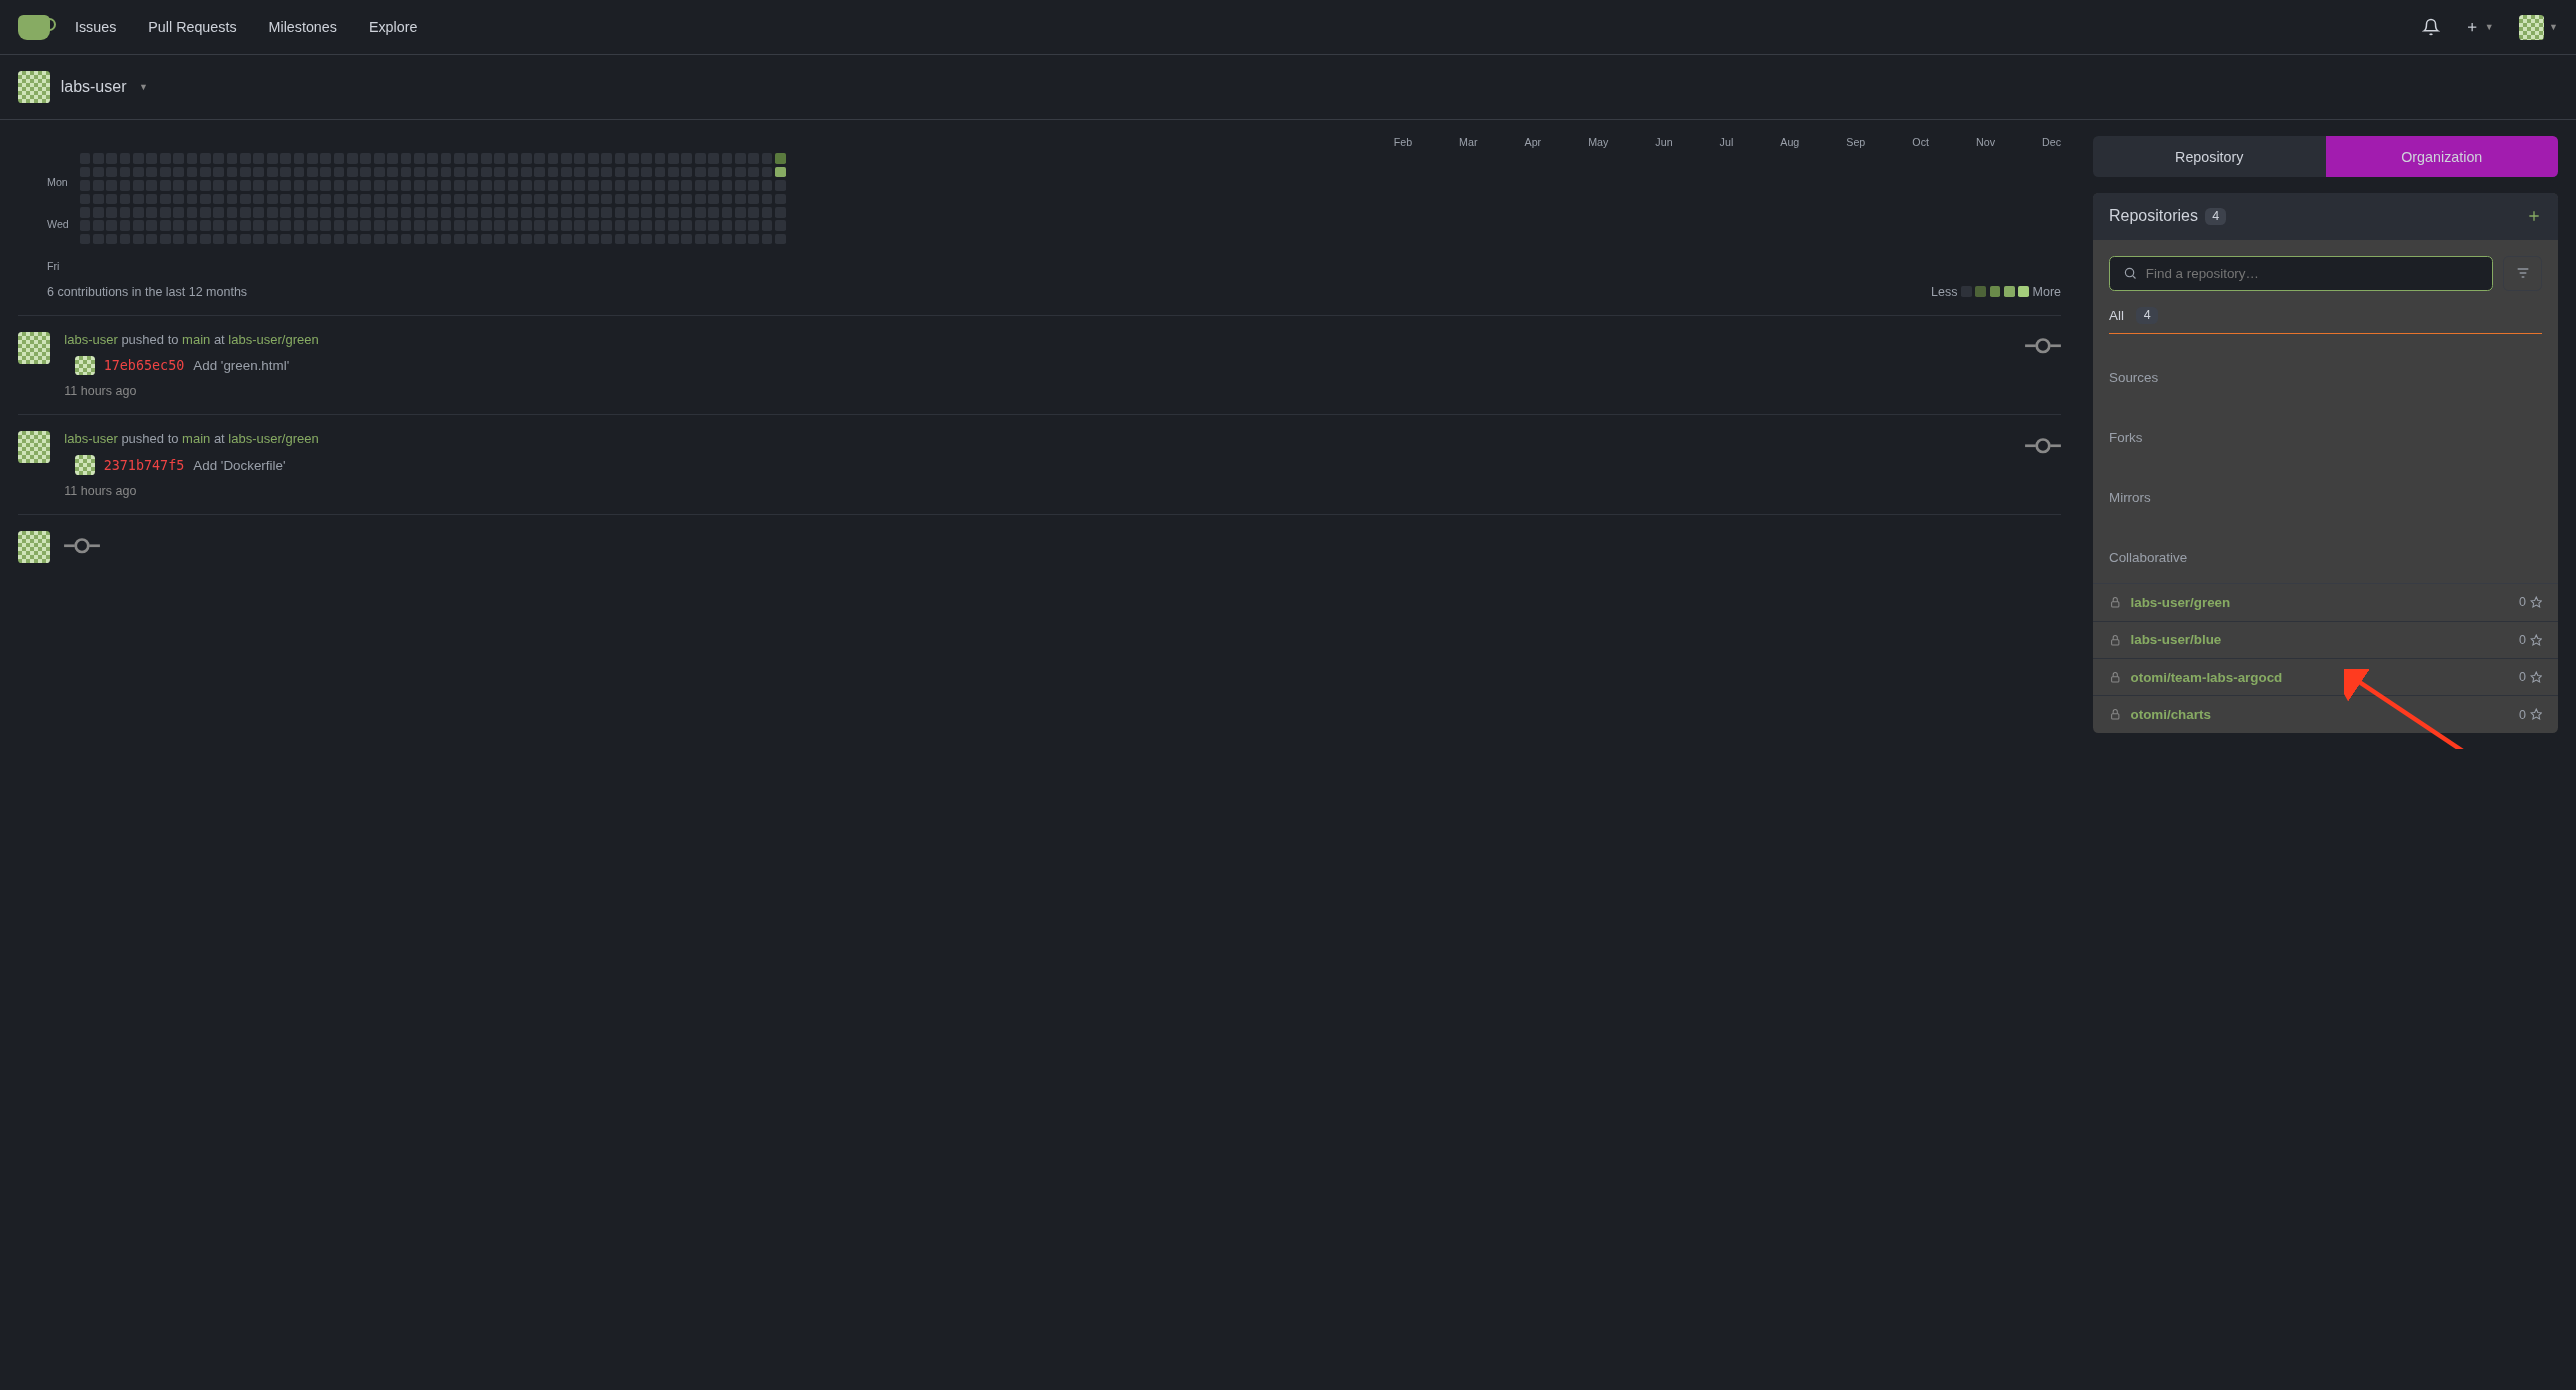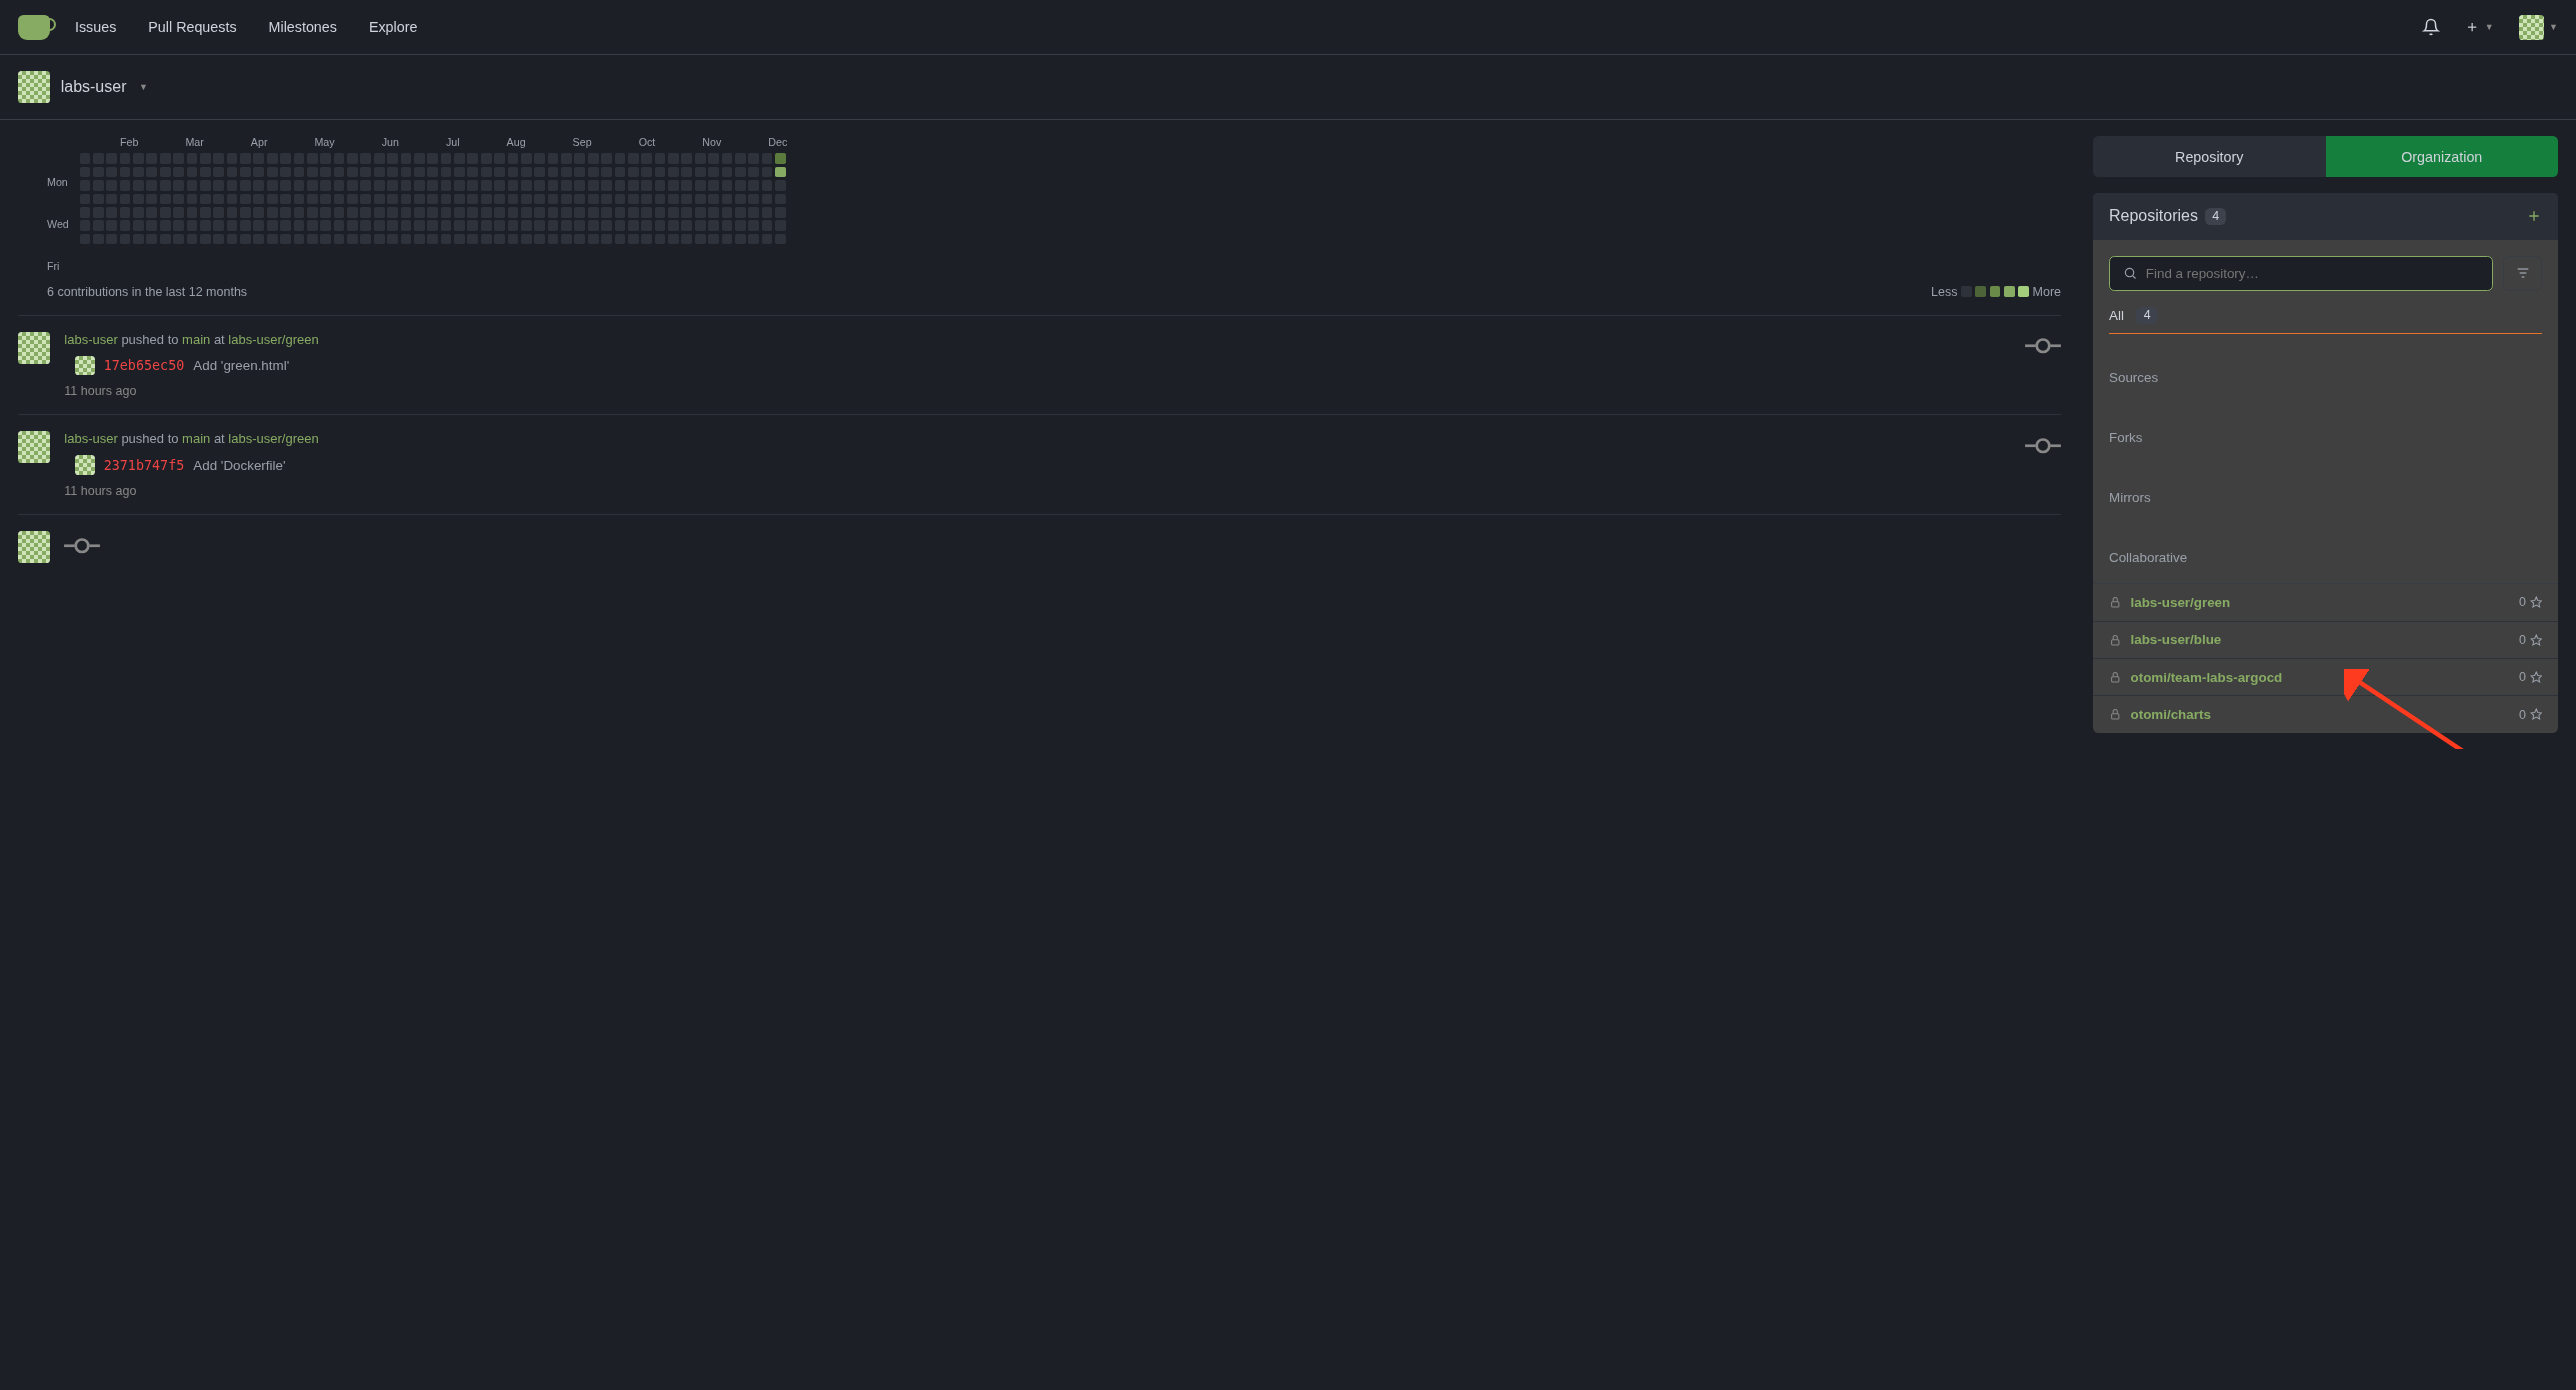--- a/index.html
+++ b/index.html
@@ -42,21 +42,21 @@
   padding: 16px 18px; border-bottom: 0.9px solid #383c44;
 }
 .subheader .avatar { width: 32px; height: 32px; }
 .username { color: #cfd3db; font-size: 16px; }
 .dropdown-caret { font-size: 9px; color: #888; margin-left: 1.8px; }
 .main { display: flex; padding: 16px 18px; gap: 32px; align-items: flex-start; }
 .left-col { flex: 1; min-width: 0; }
 .right-col { width: 465px; flex-shrink: 0; }
 
 .heatmap-wrap { margin-left: 29px; }
-.months { display: flex; gap: 47px; margin-left: 73px; font-size: 10.7px; color: #9aa0aa; margin-bottom: 5.4px; }
+.months { display: flex; gap: 47px; margin-left: 73px; font-size: 10.7px; color: #9aa0aa; margin-bottom: 5.4px; justify-content: flex-end; }
 .heatmap { display: flex; gap: 5.4px; }
 .daylabels { display: flex; flex-direction: column; gap: 9.8px; font-size: 10.7px; color: #9aa0aa; margin-right: 5.4px; padding-top: 1.8px; }
 .grid { display: grid; grid-template-rows: repeat(7, 10.7px); grid-auto-flow: column; grid-auto-columns: 10.7px; gap: 2.7px; }
 .cell { width: 10.7px; height: 10.7px; background: #2e323a; border-radius: 1.8px; }
 .cell.l1 { background: #5a7a3e; }
 .cell.l2 { background: #87ab63; }
 .heatmap-footer { display: flex; justify-content: space-between; margin: 12.5px 0 16px 29px; font-size: 12.5px; color: #9aa0aa; }
 .legend { display: flex; align-items: center; gap: 3.6px; }
 .legend .sq { width: 10.7px; height: 10.7px; border-radius: 1.8px; }
 
@@ -67,21 +67,21 @@
 .activity-title .link { color: #87ab63; }
 .commit-row { display: flex; align-items: center; gap: 9px; margin-left: 10.7px; margin-bottom: 9px; font-size: 13.4px; }
 .commit-row .avatar { width: 19.7px; height: 19.7px; }
 .sha { font-family: ui-monospace, SFMono-Regular, monospace; color: #ef4444; }
 .commit-msg { color: #9aa0aa; }
 .timeago { color: #888; font-size: 12.5px; }
 .commit-icon { color: #888; margin-top: 3.6px; }
 
 .tabs { display: flex; background: #2a2e36; border-radius: 5.4px; overflow: hidden; margin-bottom: 16px; }
 .tab { flex: 1; text-align: center; padding: 12.5px 0; font-size: 14.3px; color: #cfd3db; cursor: pointer; }
-.tab.inactive { background: #15803d; }
+.tab.inactive { background: #a21caf; }
 .panel { background: #404040; border-radius: 5.4px; overflow: hidden; }
 .panel-header { display: flex; align-items: center; padding: 14.3px 16px; background: #2a2e36; }
 .panel-title { font-size: 16px; color: #cfd3db; }
 .badge { background: #3d424c; color: #cfd3db; border-radius: 5.4px; padding: 1.8px 7.2px; margin-left: 7.2px; font-size: 12.5px; }
 .add-btn { margin-left: auto; color: #87ab63; font-size: 18px; cursor: pointer; }
 .search-row { display: flex; gap: 10px; padding: 16px; }
 .search-box { flex: 1; display: flex; align-items: center; gap: 9px; border: 0.9px solid #87ab63; border-radius: 5.4px; padding: 9px 12.5px; background: #1c1f25; }
 .search-box input { background: transparent; border: none; outline: none; color: #cfd3db; font-size: 13.4px; flex: 1; }
 .filter-btn { width: 39px; border: 0.9px solid #383c44; border-radius: 5.4px; display: flex; align-items: center; justify-content: center; cursor: pointer; color: #9aa0aa; }
 .filter-tabs { display: flex; gap: 36px; padding: 0 16px 9px; border-bottom: 0.9px solid #383c44; flex-direction: column; }

